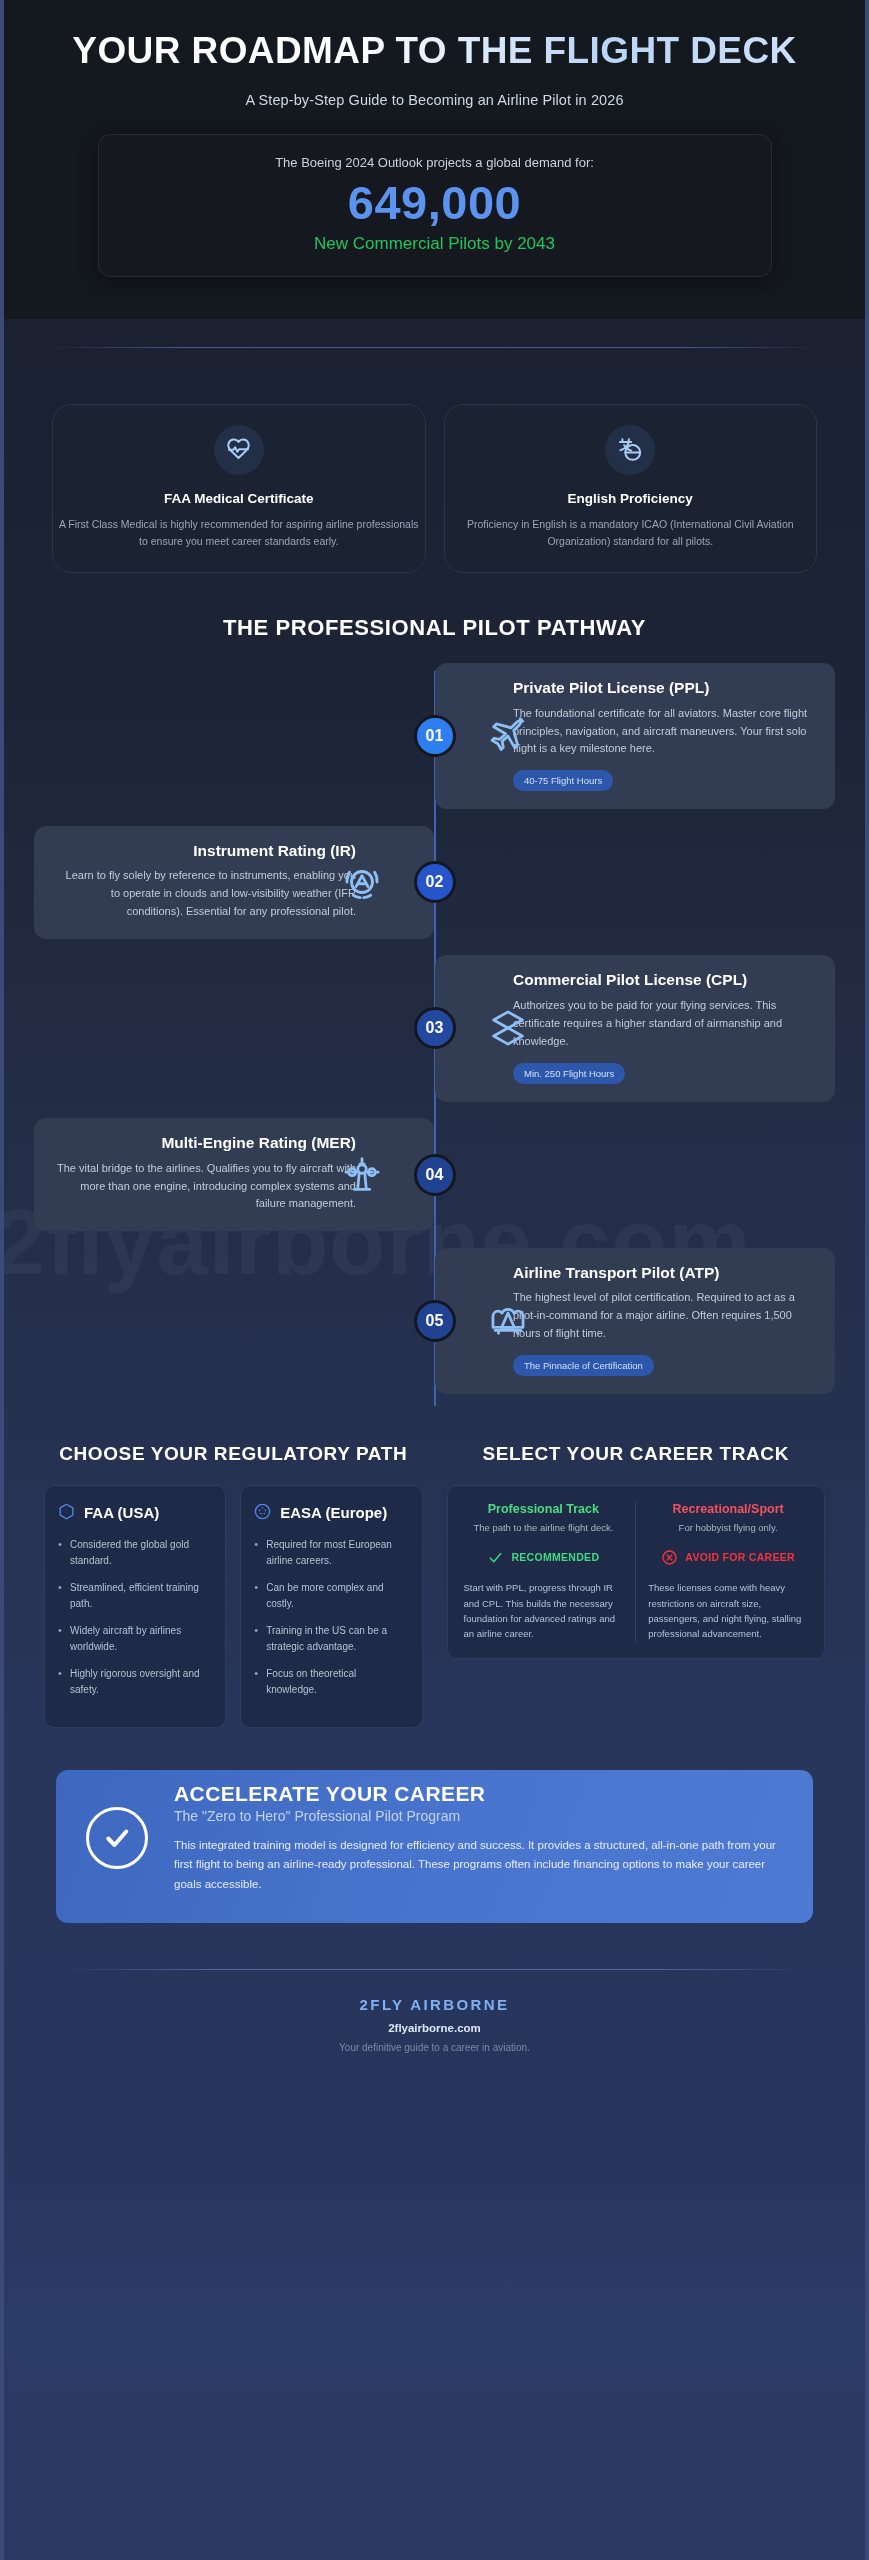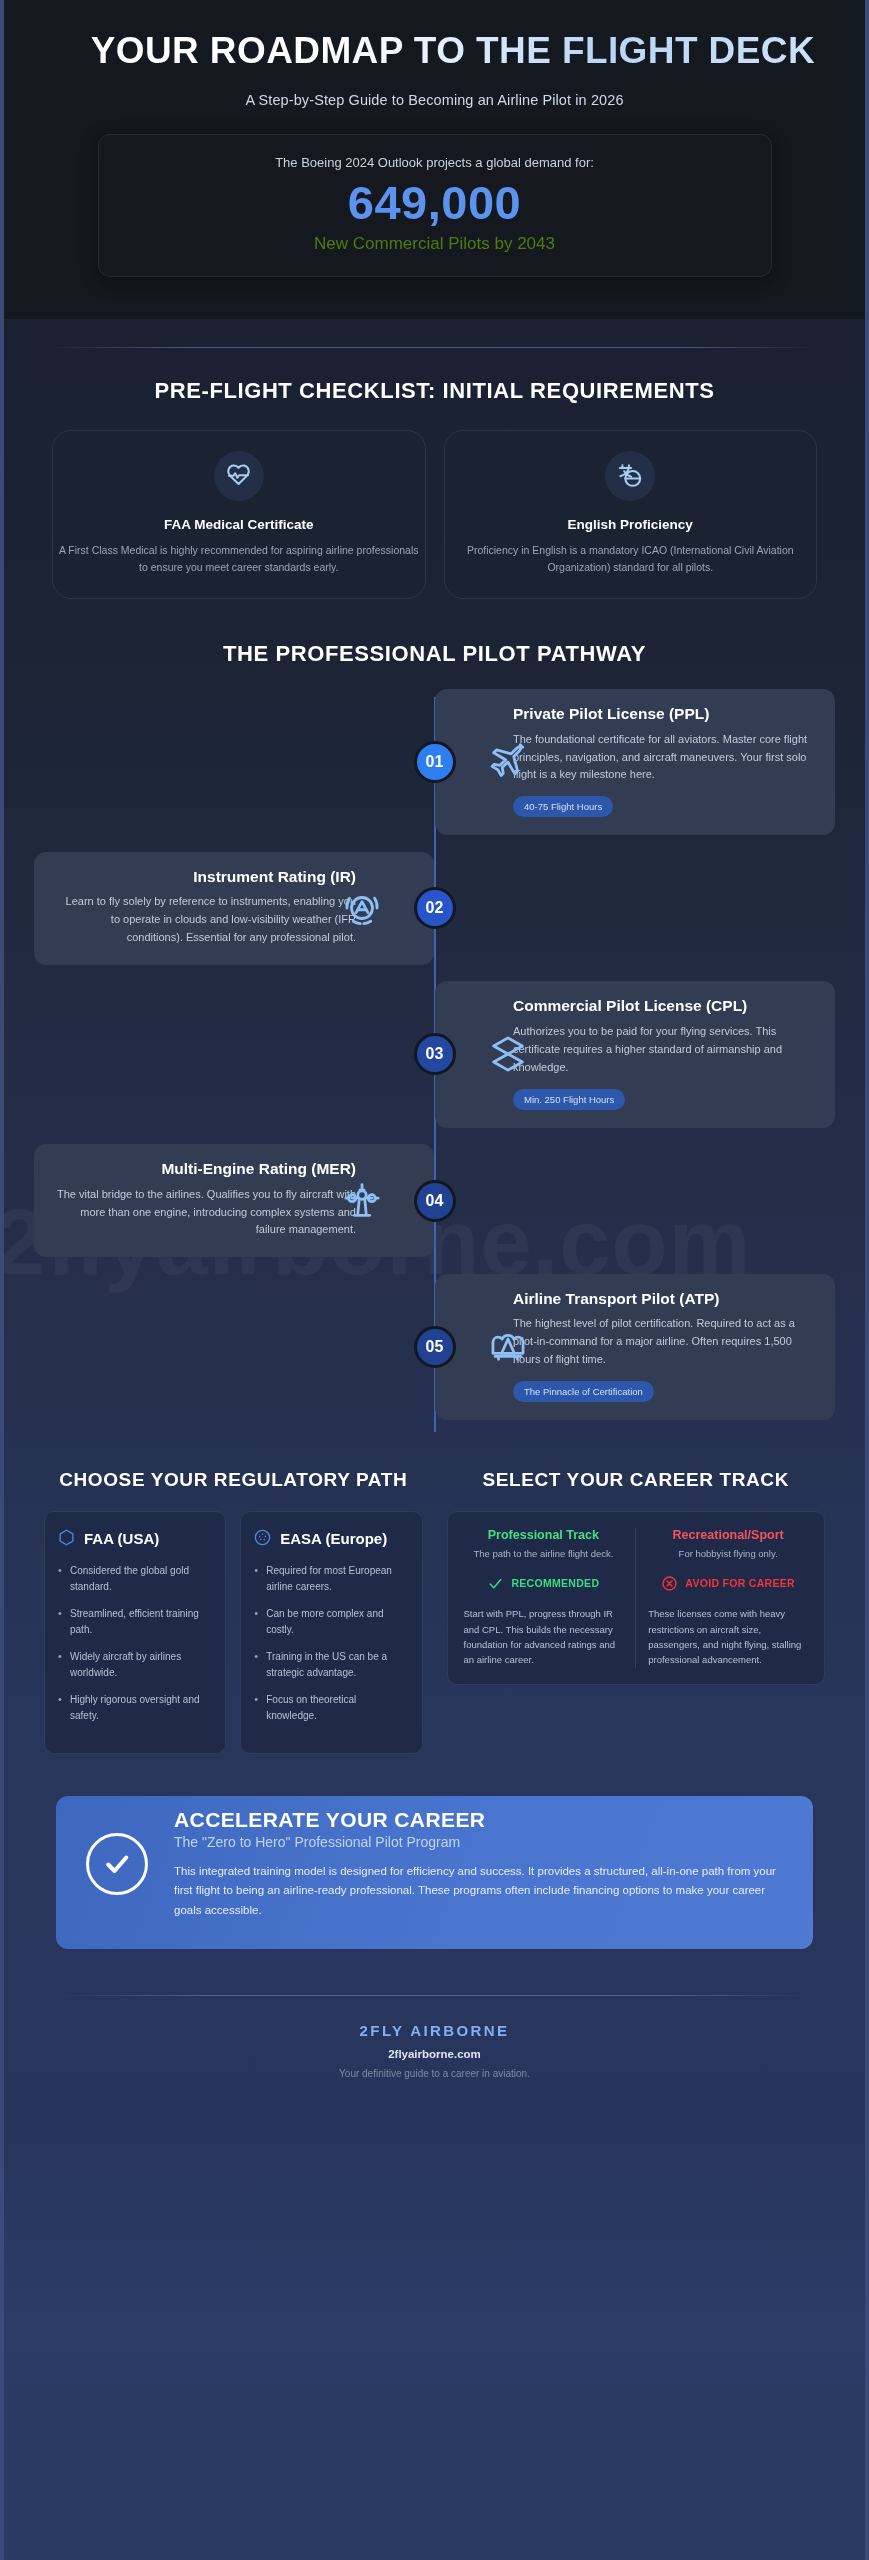--- a/index.html
+++ b/index.html
@@ -46,21 +46,20 @@
     font-size: 37px;
     line-height: 1.13;
     font-weight: 700;
     letter-spacing: 0.4px;
     background: linear-gradient(100deg, #ffffff 0%, #ffffff 38%, #b9d5f7 72%, #cfe1fa 100%);
     -webkit-background-clip: text;
     background-clip: text;
     color: transparent;
     text-transform: uppercase;
     margin-bottom: 16px;
-    text-align: right;
   }
   .hero .sub {
     font-size: 14.5px;
     color: #cfd9e8;
     letter-spacing: 0.1px;
     margin-bottom: 26px;
     margin-top: 20px;
   }
   .statbox {
     background: #15191f;
@@ -69,21 +68,21 @@
     padding: 20px 26px 22px;
     max-width: 674px;
     margin: 0 auto;
     box-shadow: 0 4px 18px rgba(0,0,0,0.35);
   }
   .statbox .lead { font-size: 13px; color: #c9d2df; margin-bottom: 6px; }
   .statbox .big {
     font-size: 47px; font-weight: 700; color: #5b93ef; letter-spacing: 0.5px;
     line-height: 1.15;
   }
-  .statbox .tail { font-size: 17px; color: #4d7c0f; margin-top: 4px; }
+  .statbox .tail { font-size: 17px; color: #22c55e; margin-top: 4px; }
 
   .hr {
     height: 1px;
     background: linear-gradient(90deg, rgba(90,110,160,0) 0%, #4a5a85 18%, #4a5a85 82%, rgba(90,110,160,0) 100%);
     margin: 28px 44px 0 44px;
   }
 
   
   .sec-title {
     text-align: center;
@@ -247,21 +246,20 @@
     <div class="statbox">
       <div class="lead">The Boeing 2024 Outlook projects a global demand for:</div>
       <div class="big">649,000</div>
       <div class="tail">New Commercial Pilots by 2043</div>
     </div>
   </div>
 
   <div class="hr"></div>
 
   <div style="padding-top:30px;">
-    <div class="sec-title">PRE-FLIGHT CHECKLIST: INITIAL REQUIREMENTS</div>
     <div class="req-wrap">
 
       <div class="req-card">
         <div class="req-ico">
           <svg viewBox="0 0 24 24">
               <path d="M20.8 6.6a5 5 0 0 0-8.8-1.4A5 5 0 0 0 3.2 6.6c-1 2.6.6 5 2.2 6.6L12 19.5l6.6-6.3c1.6-1.6 3.2-4 2.2-6.6z"></path>
               <path d="M3.5 12.2h4l1.5-2.2 2 4 1.5-2.2h8"></path>
             </svg>
         </div>
         <h3>FAA Medical Certificate</h3>

